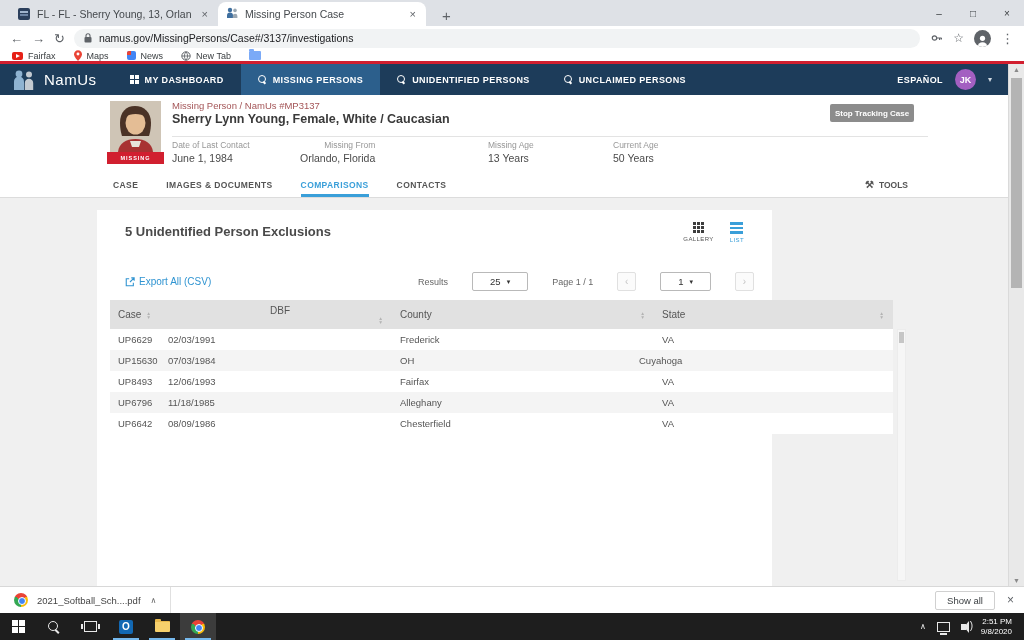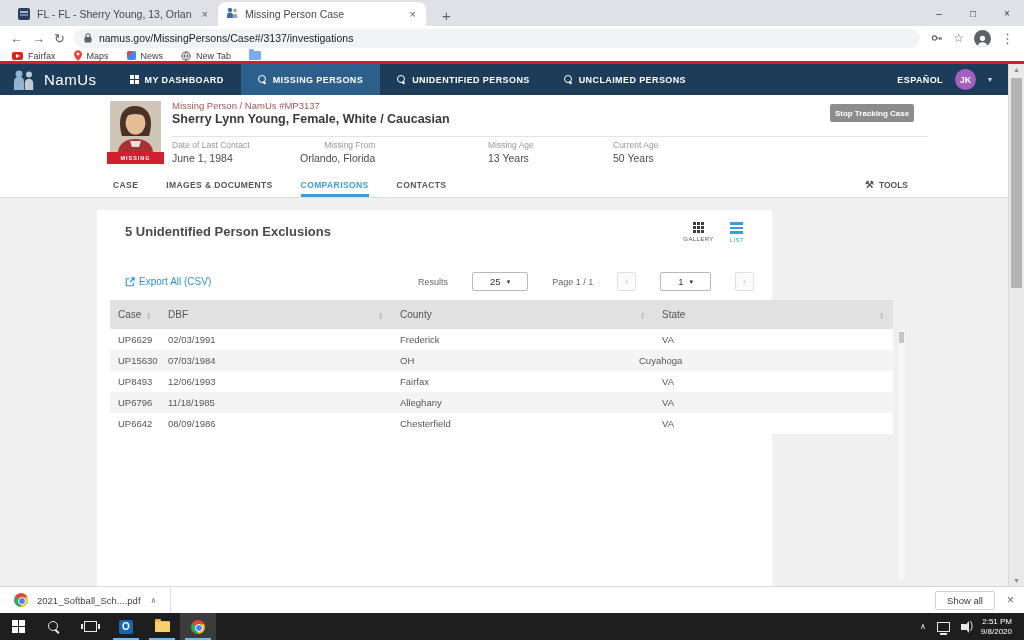--- a/index.html
+++ b/index.html
@@ -99,21 +99,21 @@
   .pg-btn{width:19px;height:19px;border:1px solid #e0e0e0;border-radius:2px;background:#fbfbfb;color:#c5c5c5;
     display:flex;align-items:center;justify-content:center;font-size:10px;}
 
   .dtable{position:absolute;left:13px;top:90px;width:783px;}
   .t-head{display:flex;height:29px;background:#e1e1e1;align-items:center;}
   .t-head .hc{display:flex;align-items:center;font-size:10px;color:#555;padding-left:8px;}
   .sort{display:flex;flex-direction:column;margin-left:auto;margin-right:10px;font-size:5.5px;line-height:4px;color:#b3b3b3;}
   .t-row{display:flex;height:21px;align-items:center;font-size:9.5px;color:#555;background:#fff;}
   .t-body .t-row:nth-child(even){background:#f4f4f4;}
   .cell{padding-left:8px;white-space:nowrap;overflow:hidden;}
-  .c0{width:50px;} .c1{width:232px;} .c2{width:262px;} .c3{flex:1;}
+  .c0{width:50px;} .c1{width:232px;flex-direction:column;} .c2{width:262px;} .c3{flex:1;}
   .tbl-scroll{position:absolute;left:800px;top:119px;width:9px;height:252px;background:#f6f6f6;border:1px solid #ececec;}
   .tbl-thumb{position:absolute;left:1px;top:2px;width:5px;height:11px;background:#c6c6c6;}
 
   .page-scroll{position:absolute;right:0;top:64px;width:16px;height:522px;background:#e9e9e9;border-left:1px solid #dadada;}
   .page-scroll .arr{position:absolute;left:0;width:100%;text-align:center;font-size:7px;color:#8a8a8a;}
   .arr.up{top:2px;} .arr.down{bottom:2px;}
   .page-thumb{position:absolute;left:2px;top:14px;width:11px;height:210px;background:#b4b4b4;}
 
   
   .dlbar{position:absolute;top:586px;left:0;right:0;height:27px;background:#fff;border-top:1px solid #d8d8d8;

